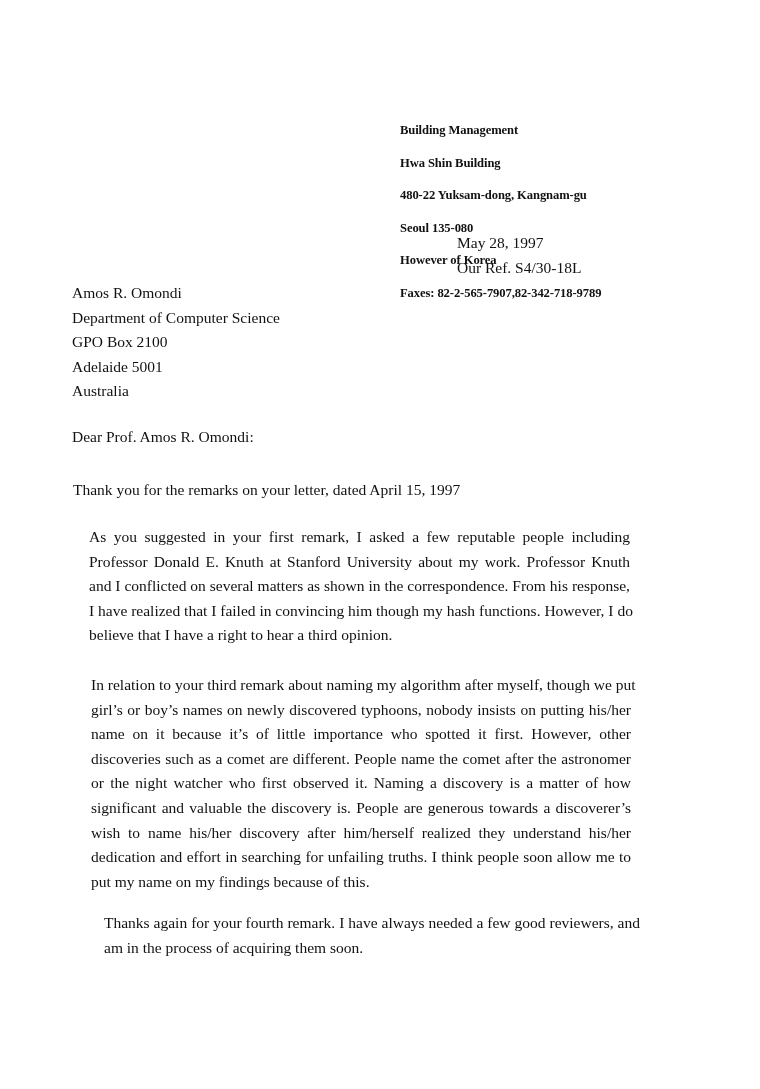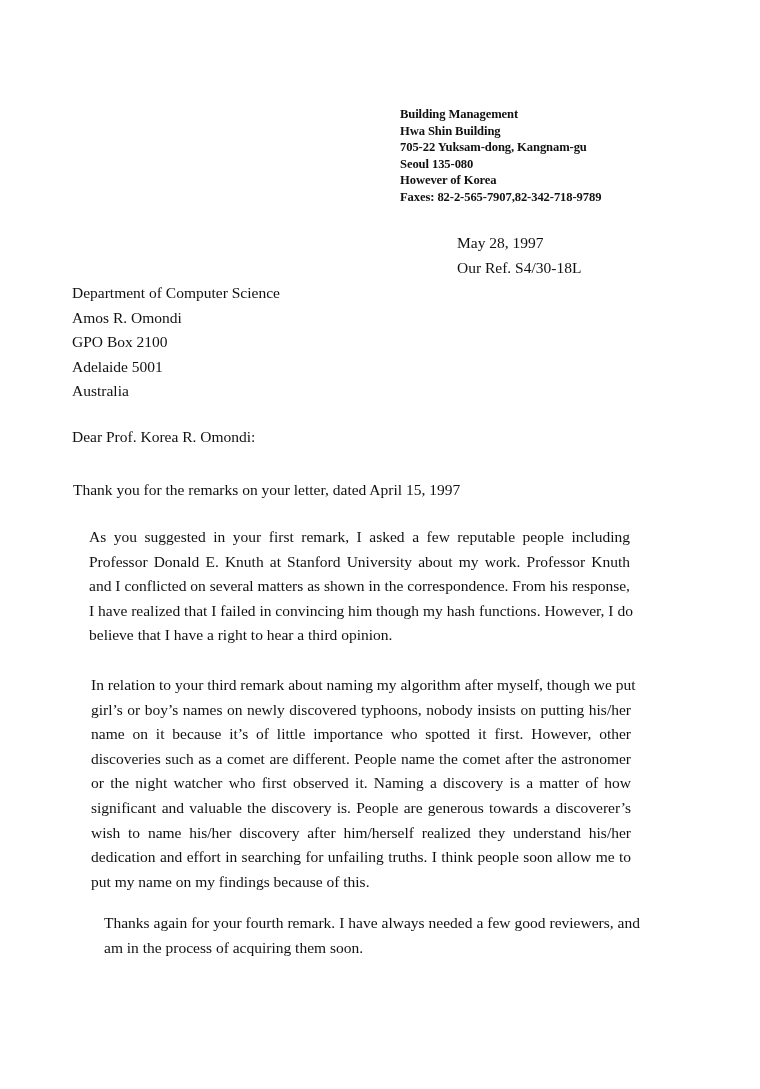--- a/index.html
+++ b/index.html
@@ -17,21 +17,21 @@
     }
     .letterhead {
       position: absolute;
       left: 400px;
       top: 106px;
       font-weight: bold;
       font-size: 12.6px;
       line-height: 16.6px;
       letter-spacing: -0.1px;
     }
-    .letterhead .line { white-space: nowrap; }
+    .letterhead .line { white-space: nowrap; margin-top: 16px; }
     .letterhead .fax { }
     .dateblock {
       position: absolute;
       left: 457px;
       top: 230px;
       font-size: 15.5px;
       line-height: 25px;
       white-space: nowrap;
     }
     .recipient {
@@ -72,40 +72,40 @@
     .p2 { left: 73px;  top: 525px; width: 557px; }
     .p3 { left: 75px;  top: 673px; width: 556px; }
     .p4 { left: 88px;  top: 911px; width: 552px; }
   </style>
 </head>
 <body>
 
 <div class="letterhead">
   <div class="line">Building Management</div>
   <div class="line">Hwa Shin Building</div>
-  <div class="line">705-22 Yuksam-dong, Kangnam-gu</div>
+  <div class="line">480-22 Yuksam-dong, Kangnam-gu</div>
   <div class="line">Seoul 135-080</div>
   <div class="line">However of Korea</div>
   <div class="line fax">Faxes: 82-2-565-7907,82-342-718-9789</div>
 </div>
 
 <div class="dateblock">
   <div>May 28, 1997</div>
   <div>Our Ref. S4/30-18L</div>
 </div>
 
 <div class="recipient">
+  <div>Amos R. Omondi</div>
   <div>Department of Computer Science</div>
-  <div>Amos R. Omondi</div>
   <div>GPO Box 2100</div>
   <div>Adelaide 5001</div>
   <div>Australia</div>
 </div>
 
-<div class="salutation">Dear Prof. Korea R. Omondi:</div>
+<div class="salutation">Dear Prof. Amos R. Omondi:</div>
 
 <div class="para p1 p-single">
   <span>Thank you for the remarks on your letter, dated April 15, 1997</span>
 </div>
 
 <div class="para p2">
   <span class="ln">As you suggested in your first remark, I asked a few reputable people including</span>
   <span class="ln">Professor Donald E. Knuth at Stanford University about my work.   Professor Knuth</span>
   <span class="ln">and I conflicted on several matters as shown in the correspondence.   From his response,</span>
   <span class="ln">I have realized that I failed in convincing him though my hash functions.   However, I do</span>

